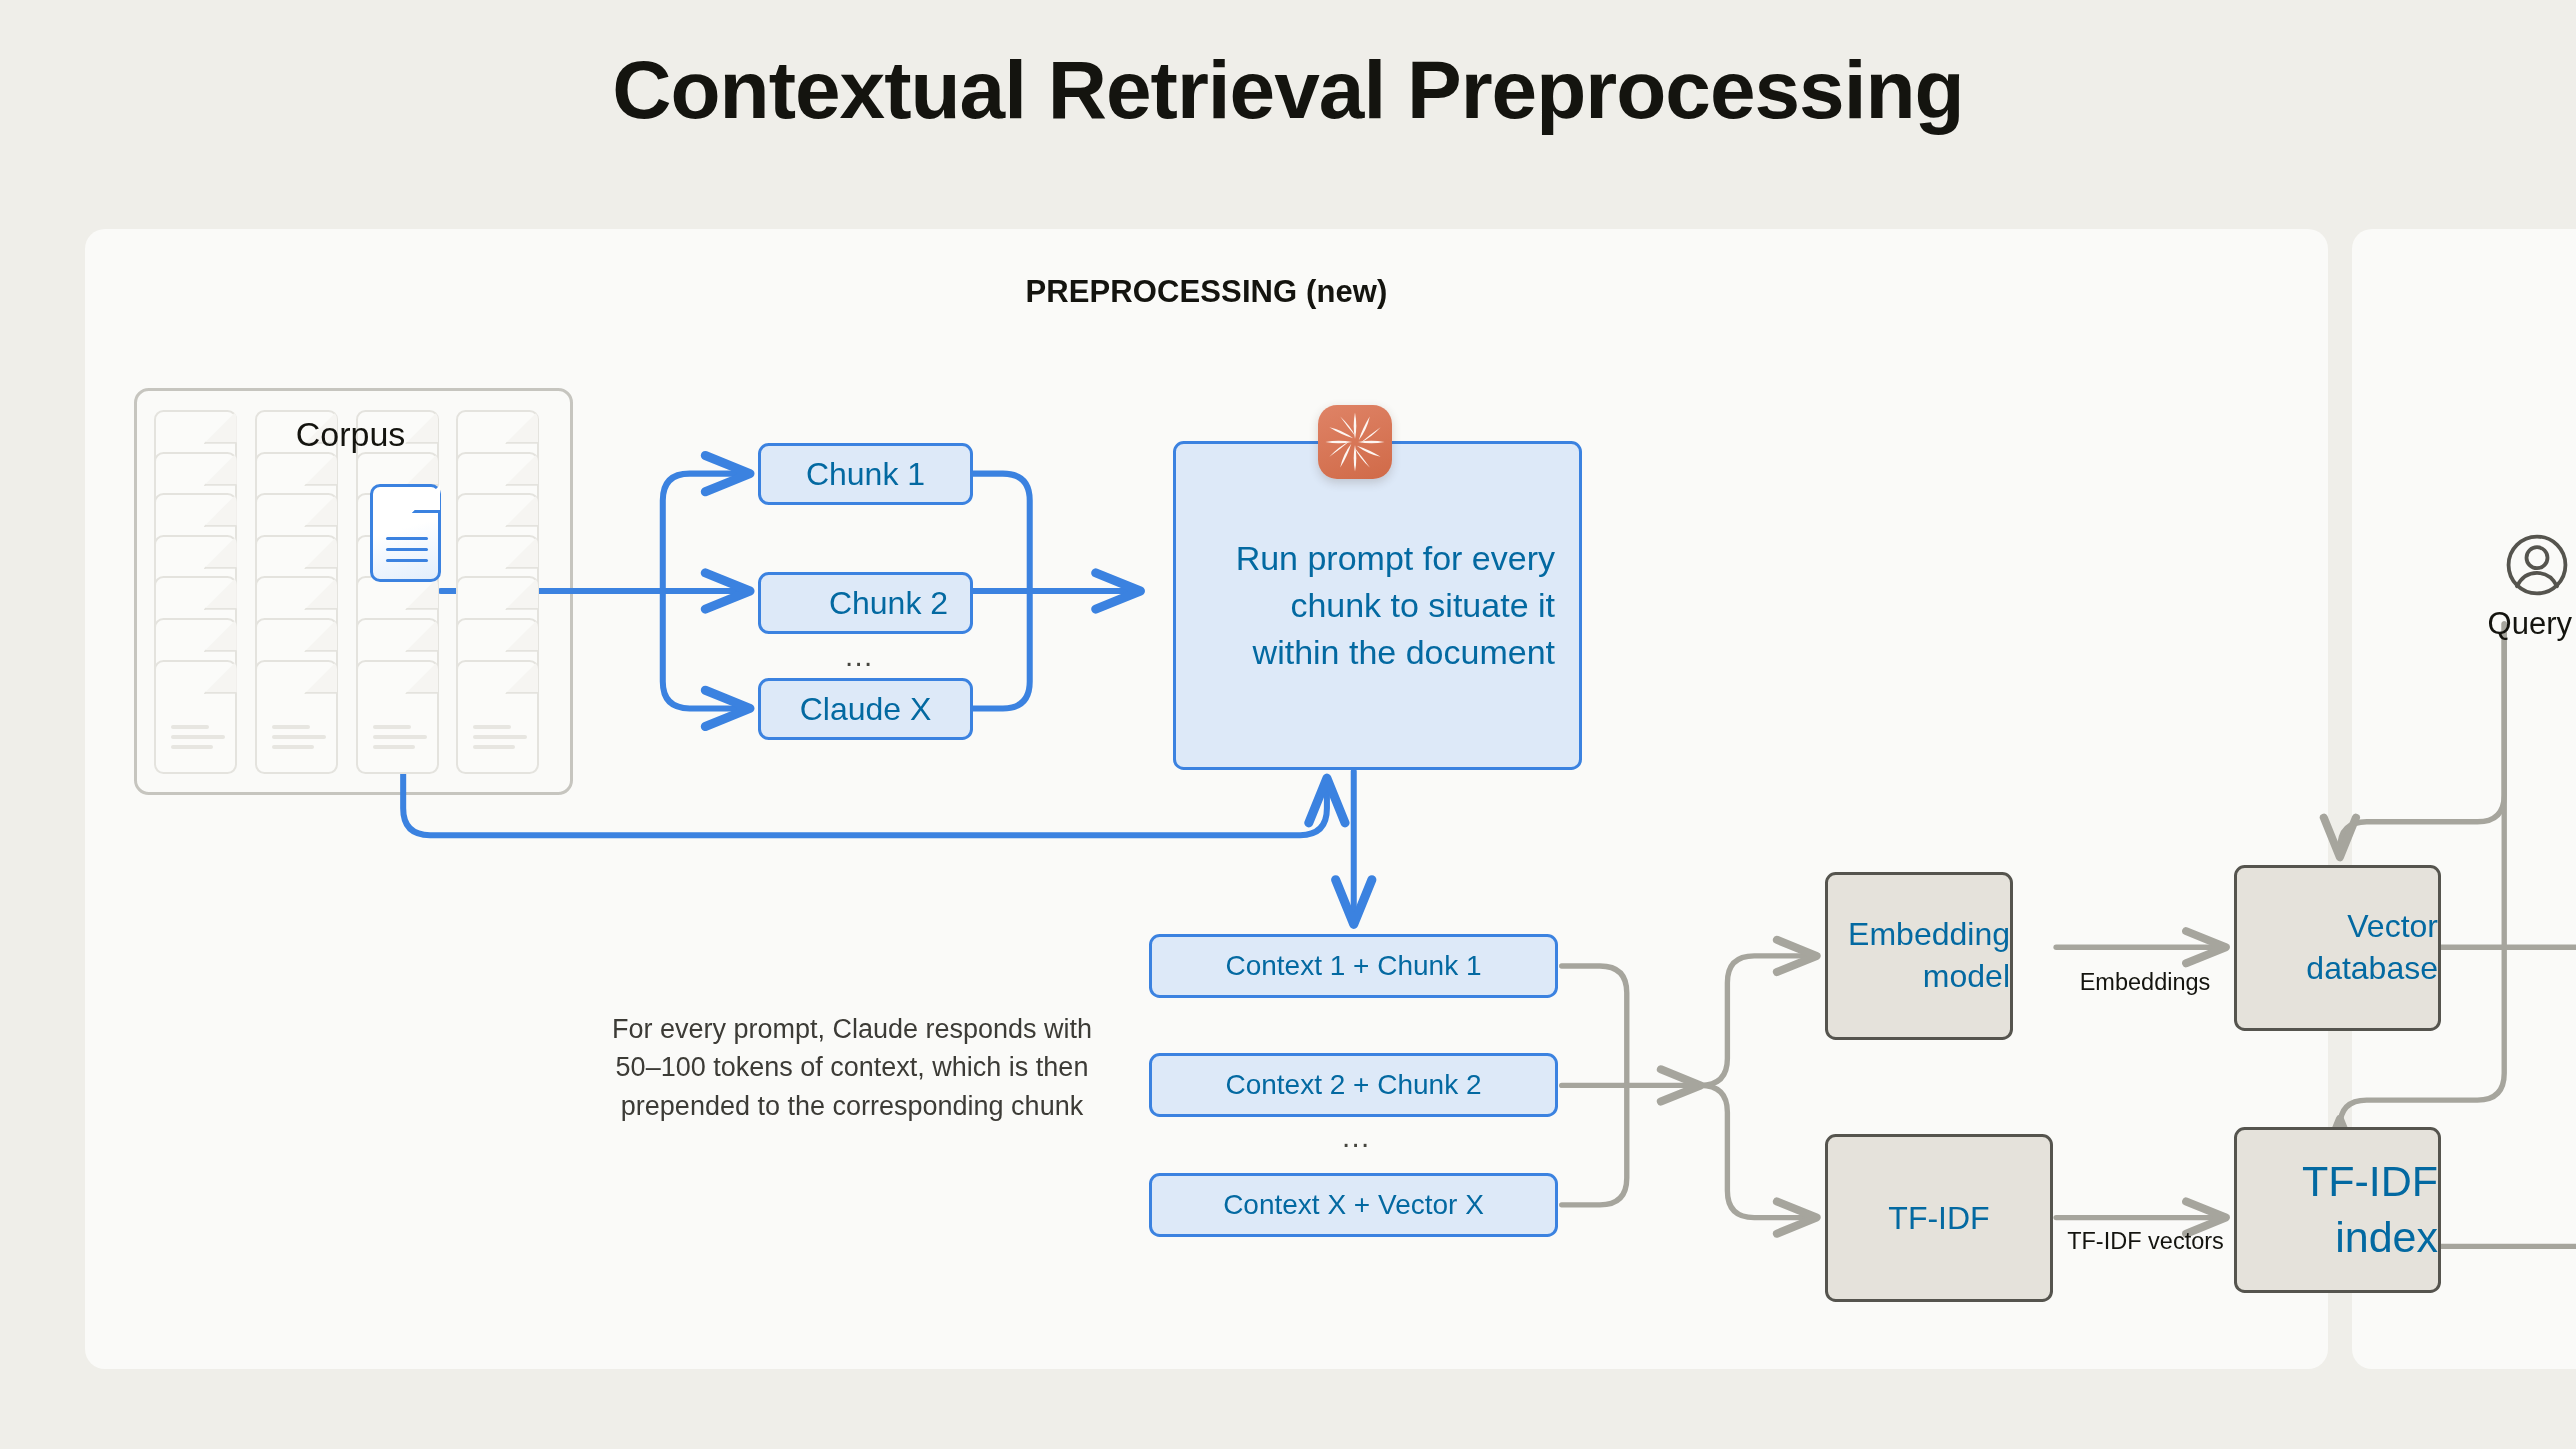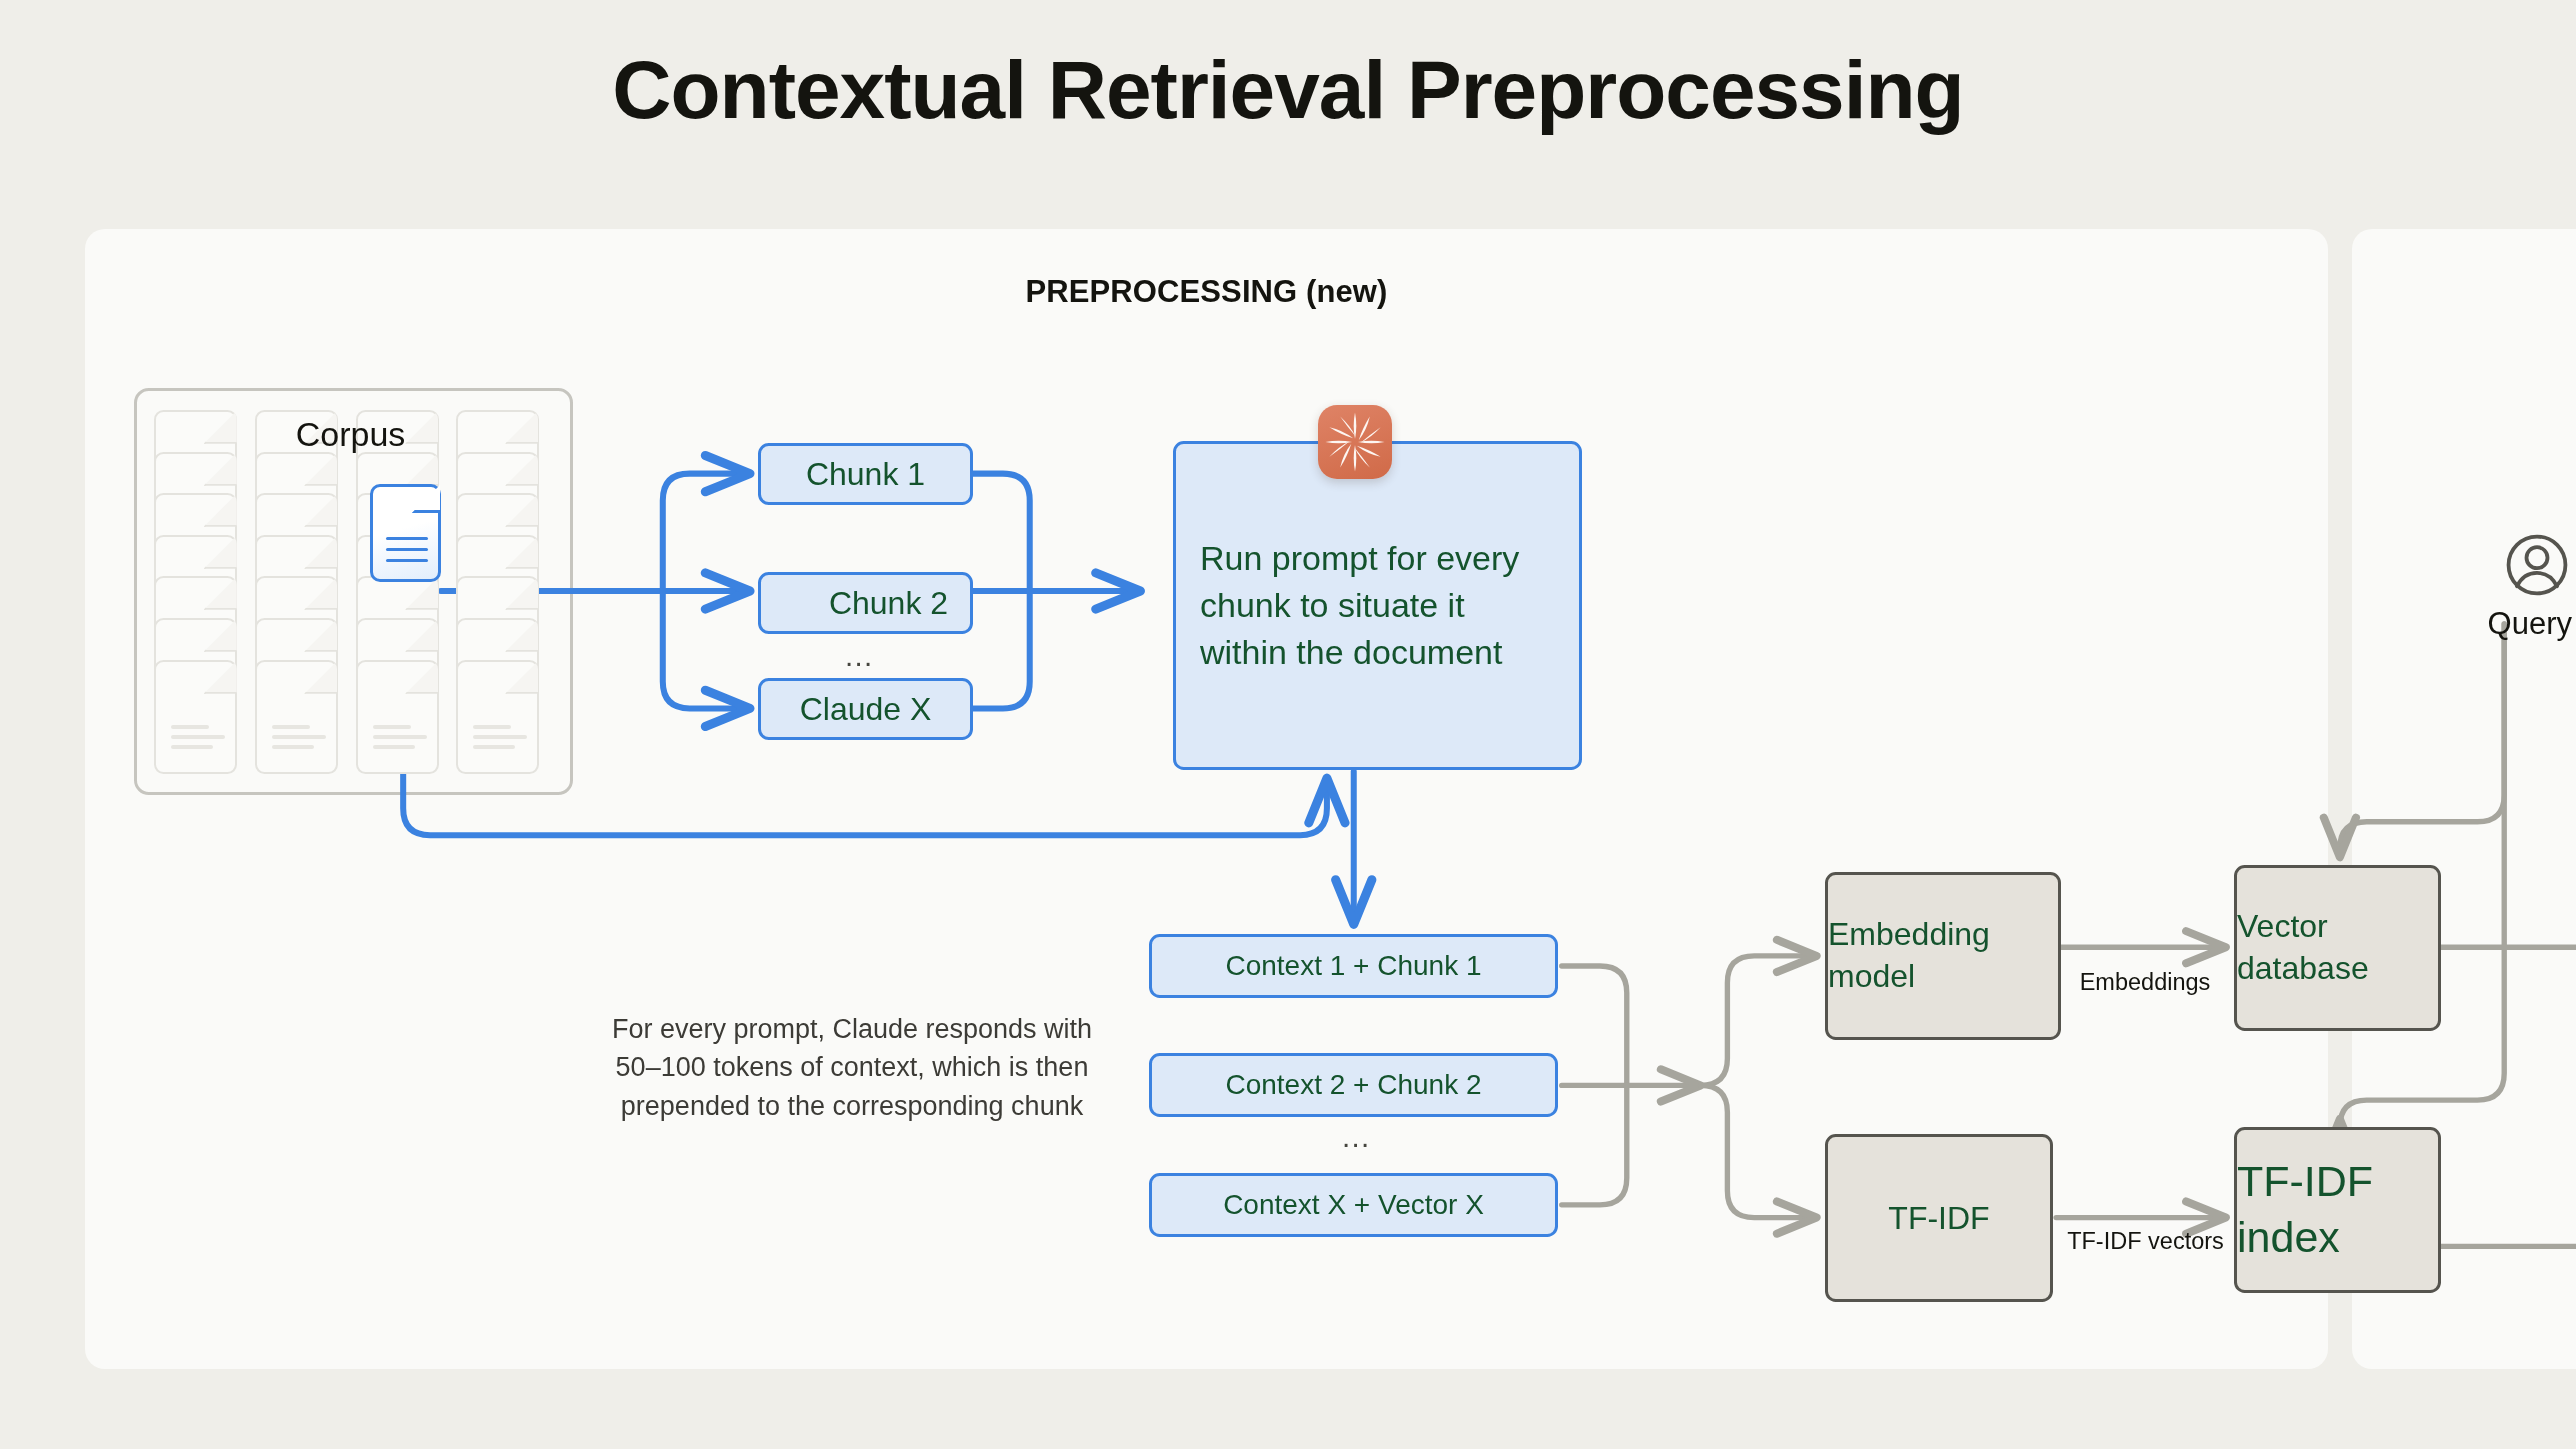--- a/index.html
+++ b/index.html
@@ -160,22 +160,22 @@
     margin-bottom: 7.4px;
   }
 
   
   .node {
     position: absolute;
     box-sizing: border-box;
     display: flex;
     align-items: center;
     justify-content: center;
-    text-align: left;
-    color: #14532d;
+    text-align: right;
+    color: #0369a1;
     z-index: 5;
   }
   .node.blue {
     background: #dde9f8;
     border: 3.4px solid #3b82e0;
     border-radius: 10.7px;
   }
   .node.beige {
     background: #e5e2db;
     border: 3.4px solid #55544e;
@@ -225,21 +225,21 @@
     position: absolute;
     left: 604px;
     top: 1010px;
     width: 496px;
     text-align: center;
     font-size: 27px;
     line-height: 1.42;
     color: #3c3b36;
   }
 
-  #embedding-model { left: 1825px; top: 872px; width: 236px; height: 168px; font-size: 32px; line-height: 1.3; }
+  #embedding-model { left: 1825px; top: 872px; width: 188px; height: 168px; font-size: 32px; line-height: 1.3; }
   #tfidf           { left: 1825px; top: 1134px; width: 228px; height: 168px; font-size: 32px; }
   #vector-db       { left: 2234px; top: 865px; width: 207px; height: 166px; font-size: 32px; line-height: 1.3; }
   #tfidf-index     { left: 2234px; top: 1127px; width: 207px; height: 166px; font-size: 43px; line-height: 1.3; }
 
   .edge-label {
     position: absolute;
     font-size: 23.5px;
     color: #14140f;
     text-align: center;
     line-height: 1.28;

